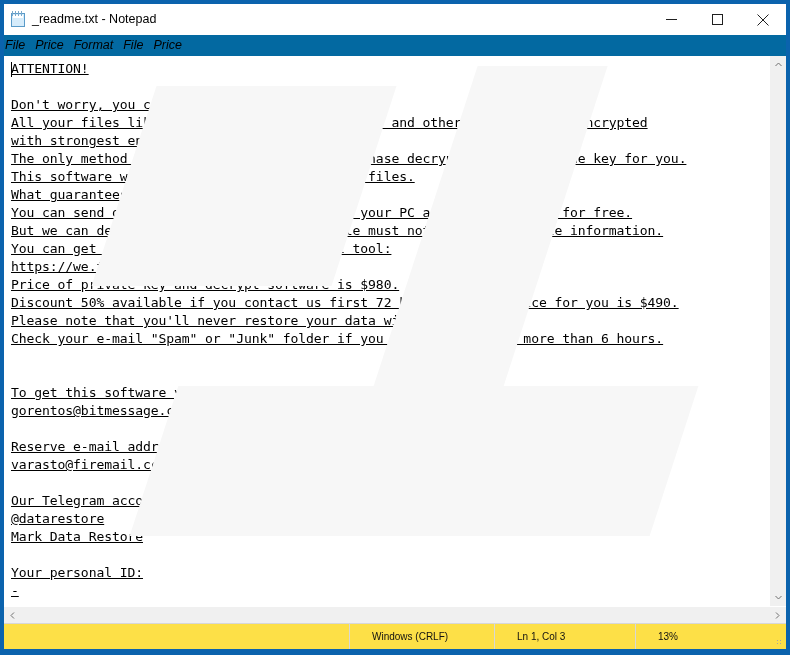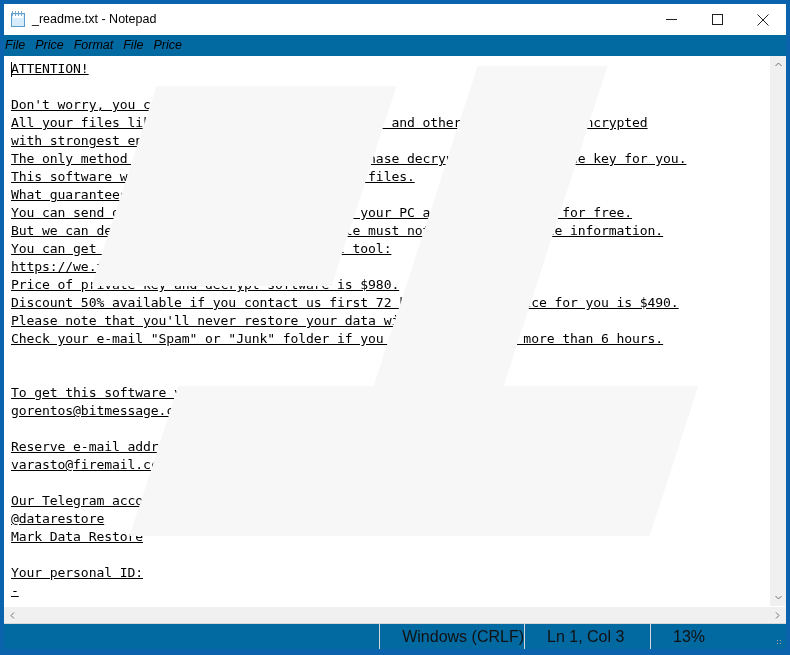--- a/index.html
+++ b/index.html
@@ -198,27 +198,28 @@
     color: #707070;
     font-size: 8px;
     line-height: 1;
   }
   #htrack { flex: 1 1 auto; background: #f0f0f0; }
 
   
   #statusbar {
     flex: 0 0 26px;
     height: 26px;
-    background: #0369a1;
+    background: #fde047;
     border-top: 1px solid #d7d7d7;
     display: flex;
     align-items: stretch;
-    font-size: 16px;
+    font-size: 10px;
     color: #111111;
     box-sizing: border-box;
+    gap: 15px;
   }
   #sb-spacer { flex: 1 1 auto; }
   .sb-cell {
     display: flex;
     align-items: center;
     padding-left: 22px;
     border-left: 1px solid #d7d7d7;
     box-sizing: border-box;
     white-space: nowrap;
   }

